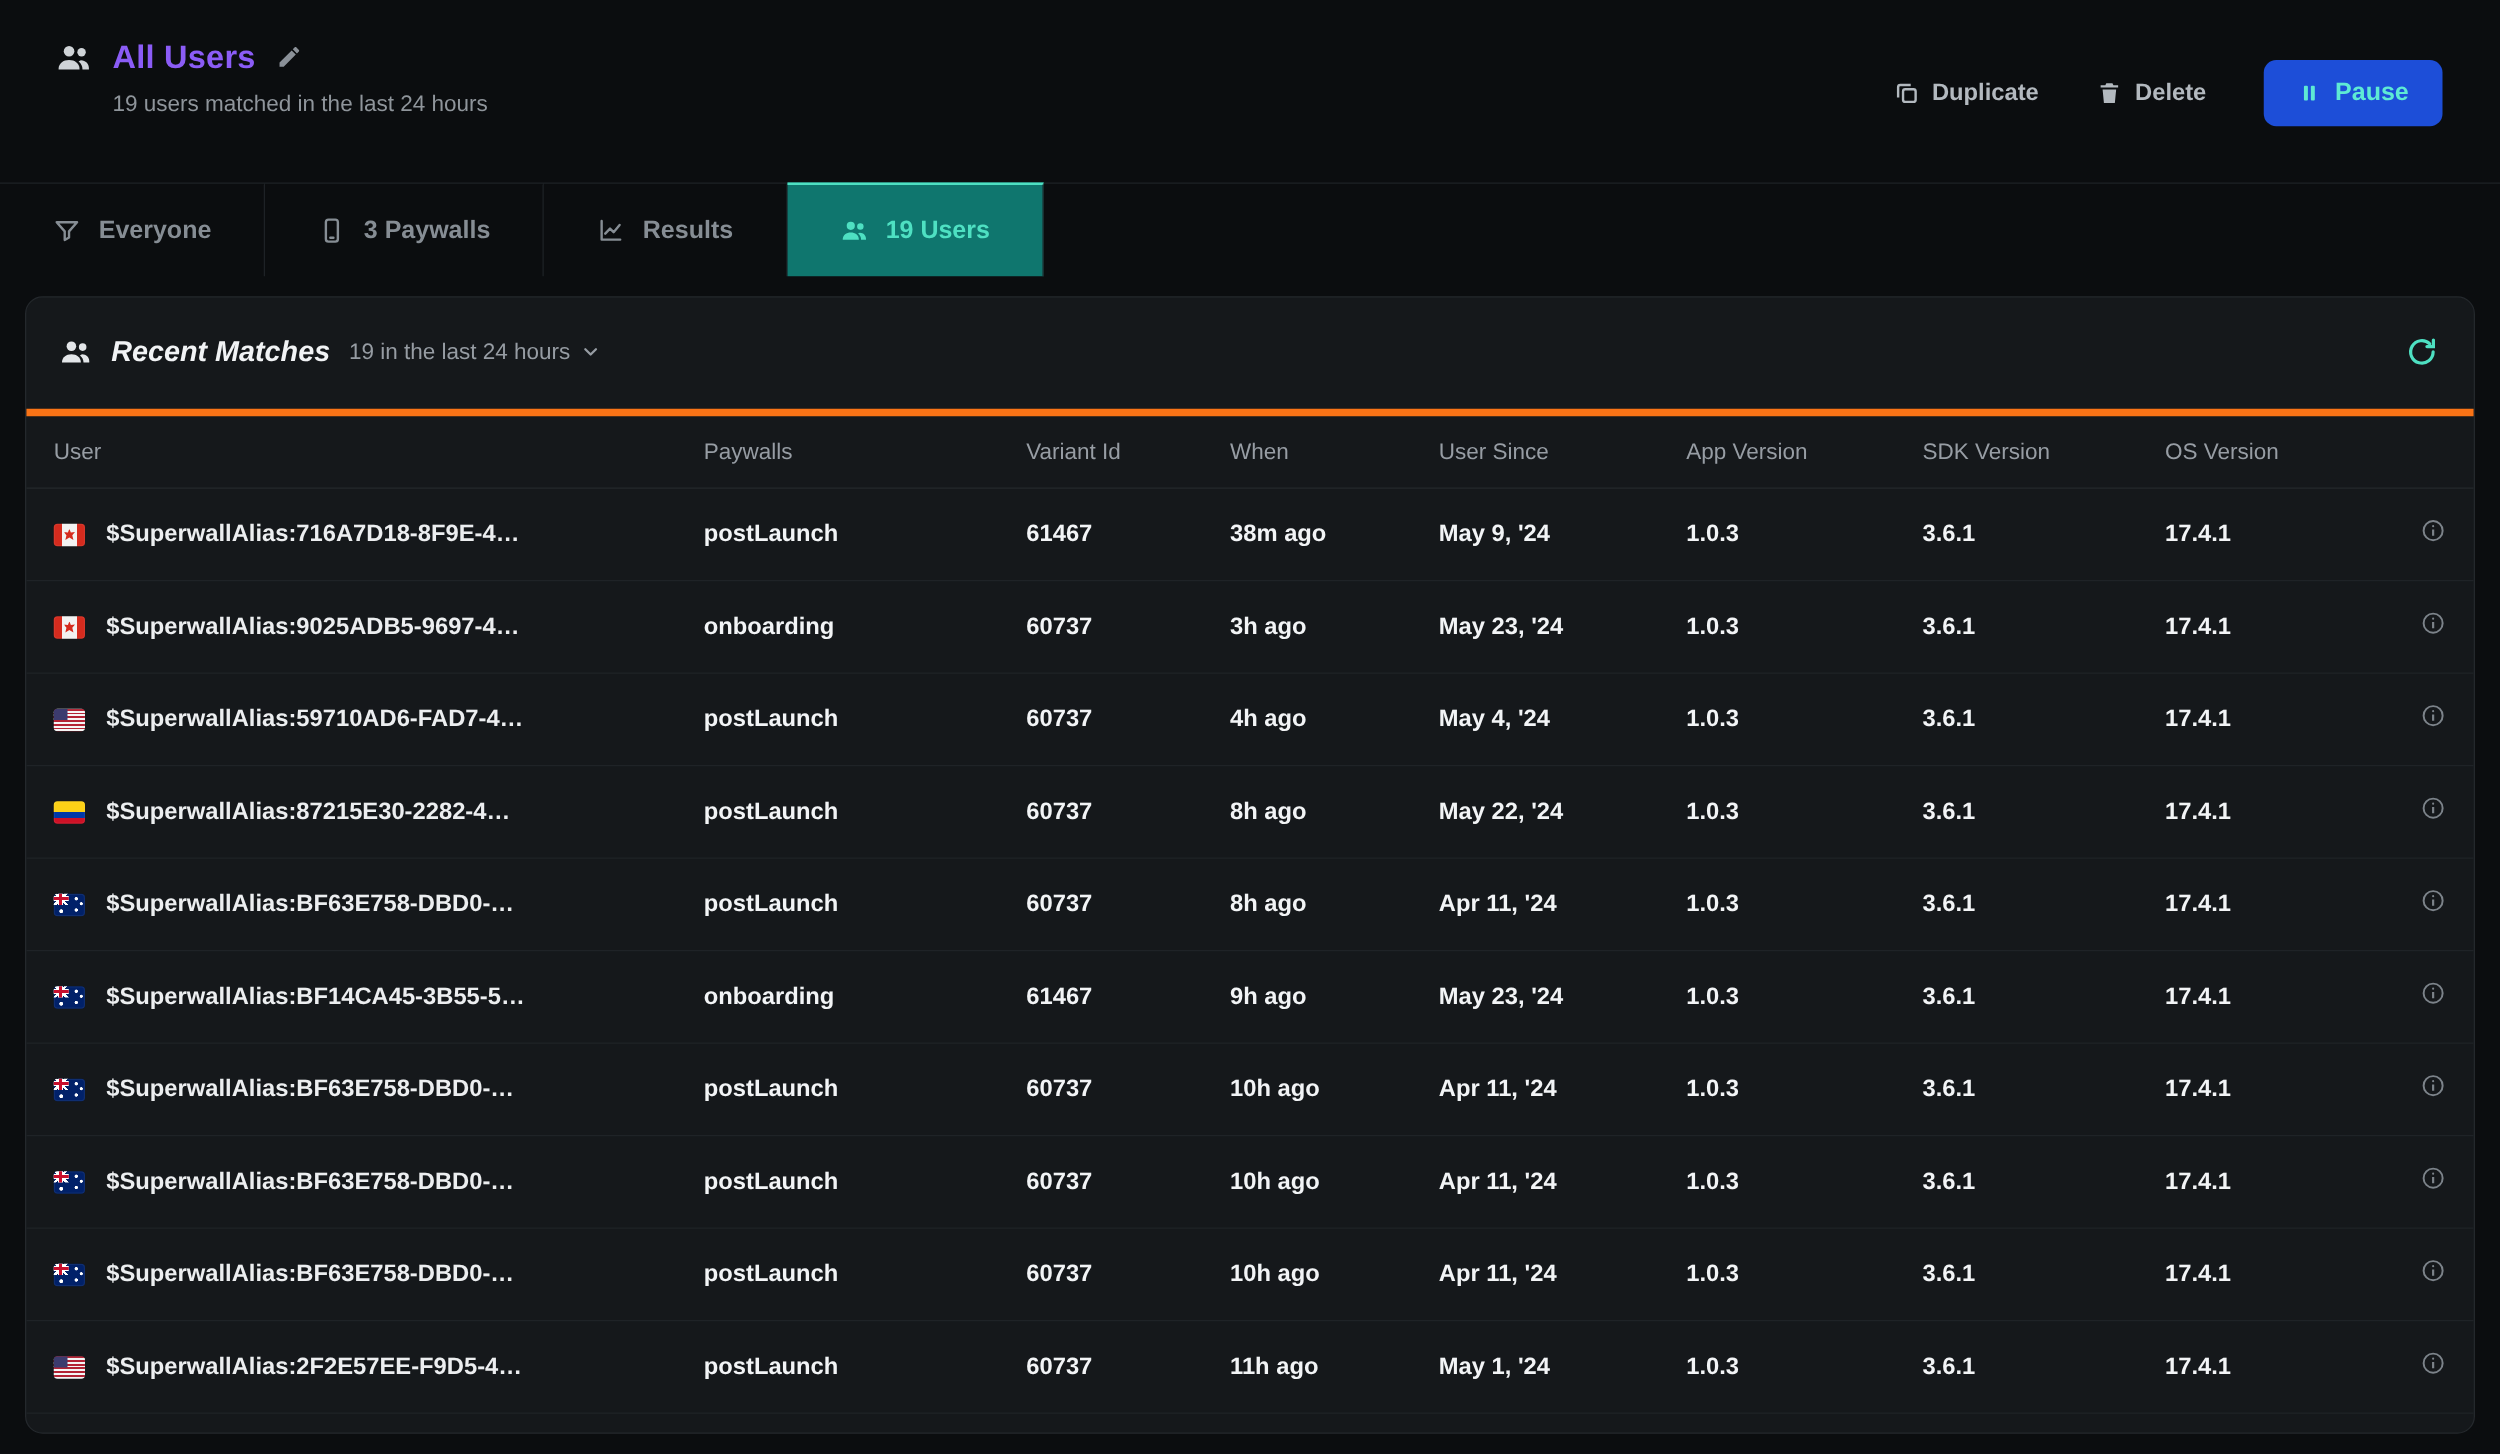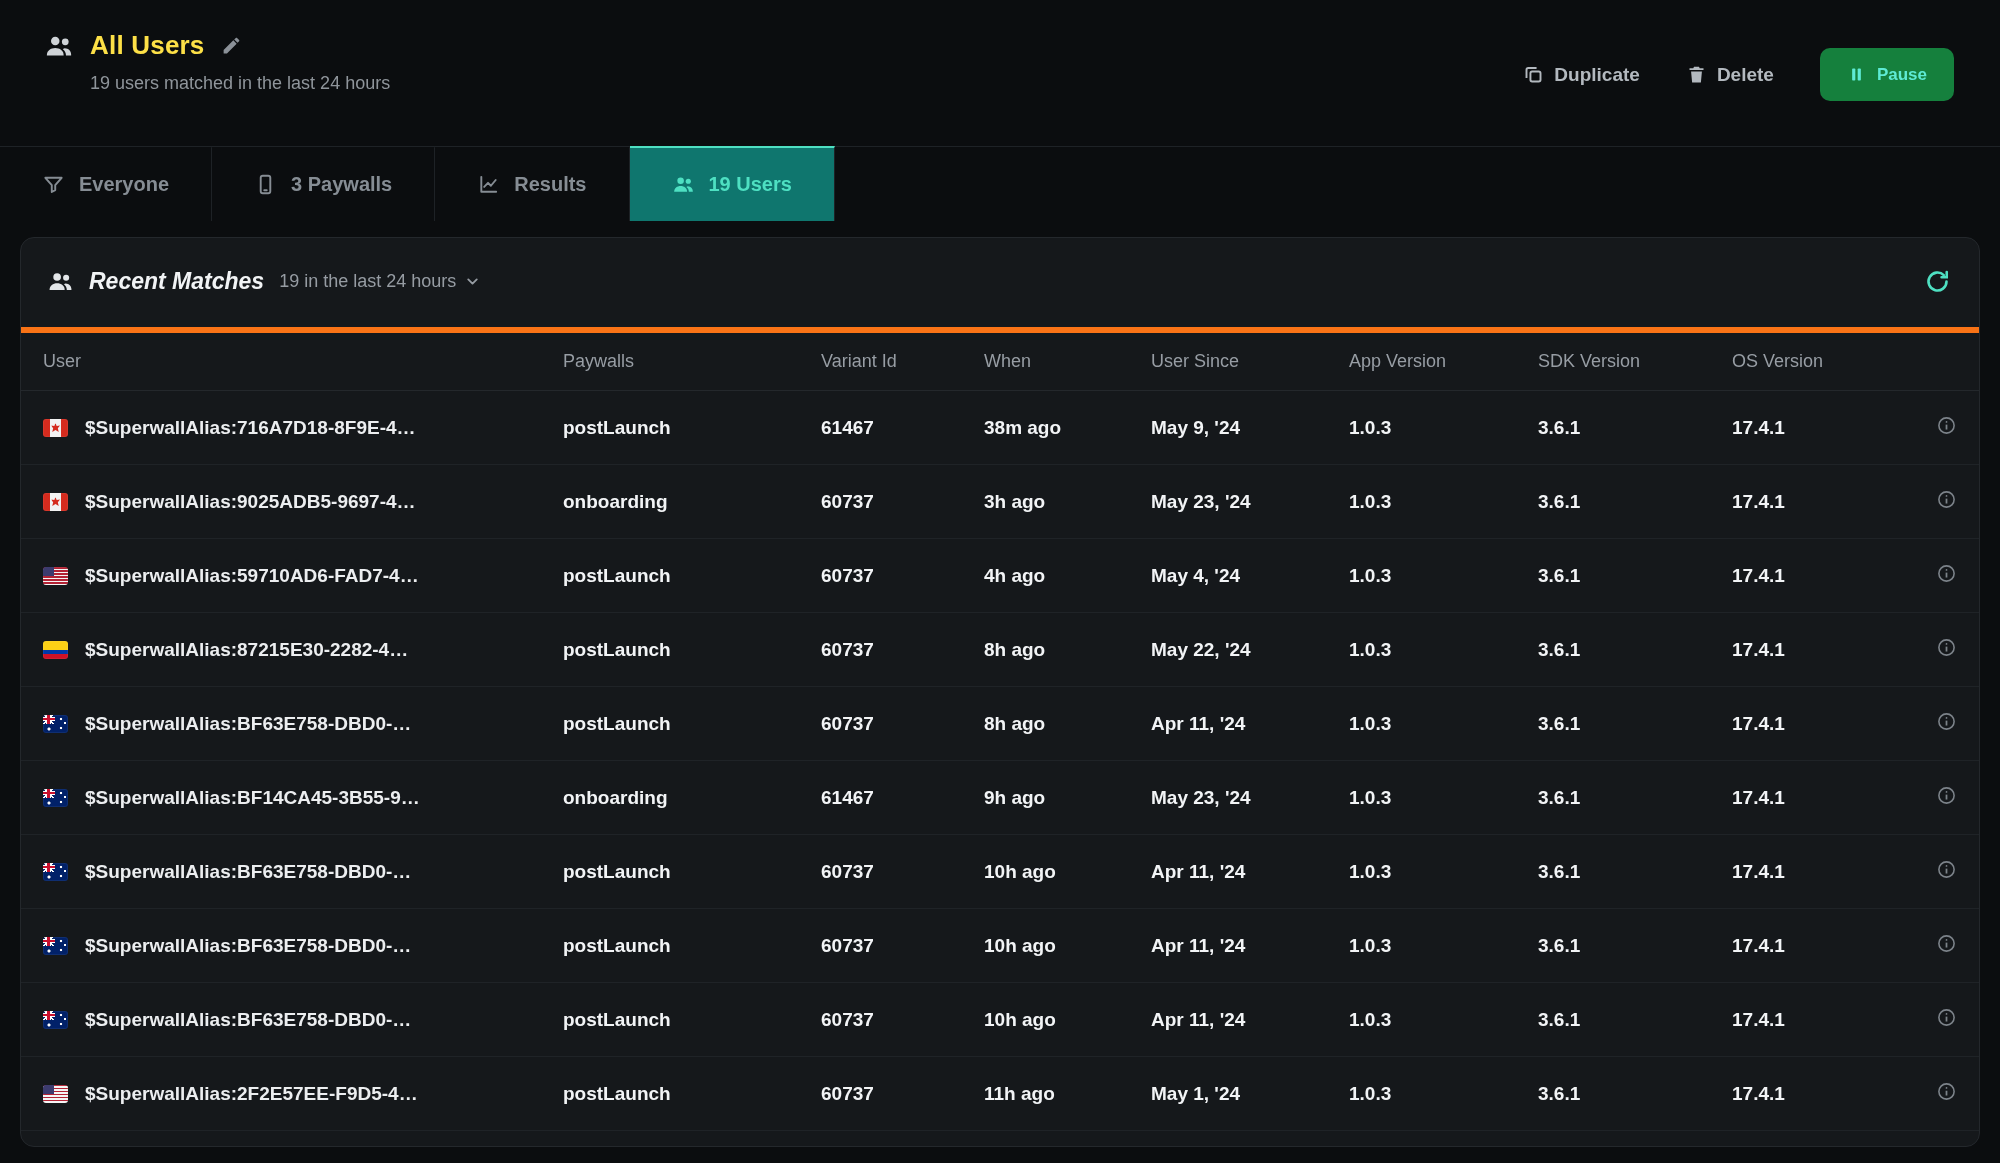--- a/index.html
+++ b/index.html
@@ -11,35 +11,35 @@
   }
   svg { display:block; }
 
   
   .page-header {
     display:flex; justify-content:space-between; align-items:flex-start;
     padding:30px 46px 0 44px; height:146px;
   }
   .title-block .title-row { display:flex; align-items:center; gap:16px; }
   .title-icon { color:#cfd3d7; width:30px; height:30px; }
-  .page-title { font-size:26px; font-weight:600; color:#fde047; letter-spacing:.2px; }
+  .page-title { font-size:26px; font-weight:600; color:#8b5cf6; letter-spacing:.2px; }
   .edit-icon { color:#8b9198; width:21px; height:21px; cursor:pointer; }
   .page-subtitle { margin-top:12px; margin-left:46px; font-size:18px; color:#8f959b; }
 
   .header-actions { display:flex; align-items:center; gap:46px; margin-top:18px; }
   .ghost-btn {
     display:flex; align-items:center; gap:10px; background:none; border:none;
     color:#b3b9bf; font-size:19px; font-weight:700; cursor:pointer;
     font-family:"Liberation Sans", sans-serif;
   }
   .ghost-btn svg { width:21px; height:21px; }
   .pause-btn {
     display:flex; align-items:center; gap:11px;
-    background:#15803d; border:none; border-radius:10px;
-    color:#5eead4; font-size:17px; font-weight:700;
+    background:#1d4ed8; border:none; border-radius:10px;
+    color:#5eead4; font-size:20px; font-weight:700;
     padding:0 27px; height:53px; cursor:pointer;
     font-family:"Liberation Sans", sans-serif;
   }
   .pause-btn svg { width:19px; height:19px; }
 
   
   .tabs { display:flex; height:75px; border-top:1px solid #1e2226; }
   .tab {
     display:flex; align-items:center; gap:14px; padding:0 42px;
     border-right:1px solid #1e2226; cursor:pointer;
@@ -382,21 +382,21 @@
                 <circle cx="12" cy="7.9" r="1" fill="currentColor" stroke="none"></circle>
               </svg>
         </span>
       </button>
     </div>
   </div>
 
   <div class="trow">
     <div class="cell user-cell">
       <span class="flag flag-au"></span>
-      <span class="alias">$SuperwallAlias:BF14CA45-3B55-9…</span>
+      <span class="alias">$SuperwallAlias:BF14CA45-3B55-5…</span>
     </div>
     <div class="cell">onboarding</div>
     <div class="cell">61467</div>
     <div class="cell">9h ago</div>
     <div class="cell">May 23, '24</div>
     <div class="cell">1.0.3</div>
     <div class="cell">3.6.1</div>
     <div class="cell">17.4.1</div>
     <div class="cell info-cell">
       <button class="info-btn">

